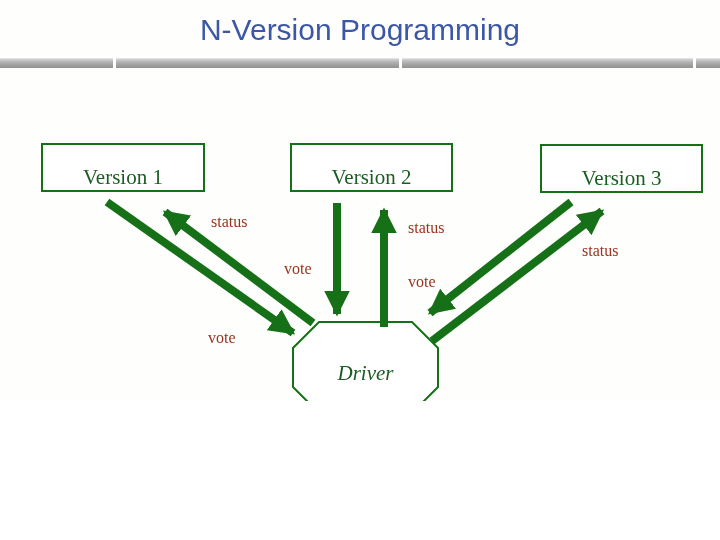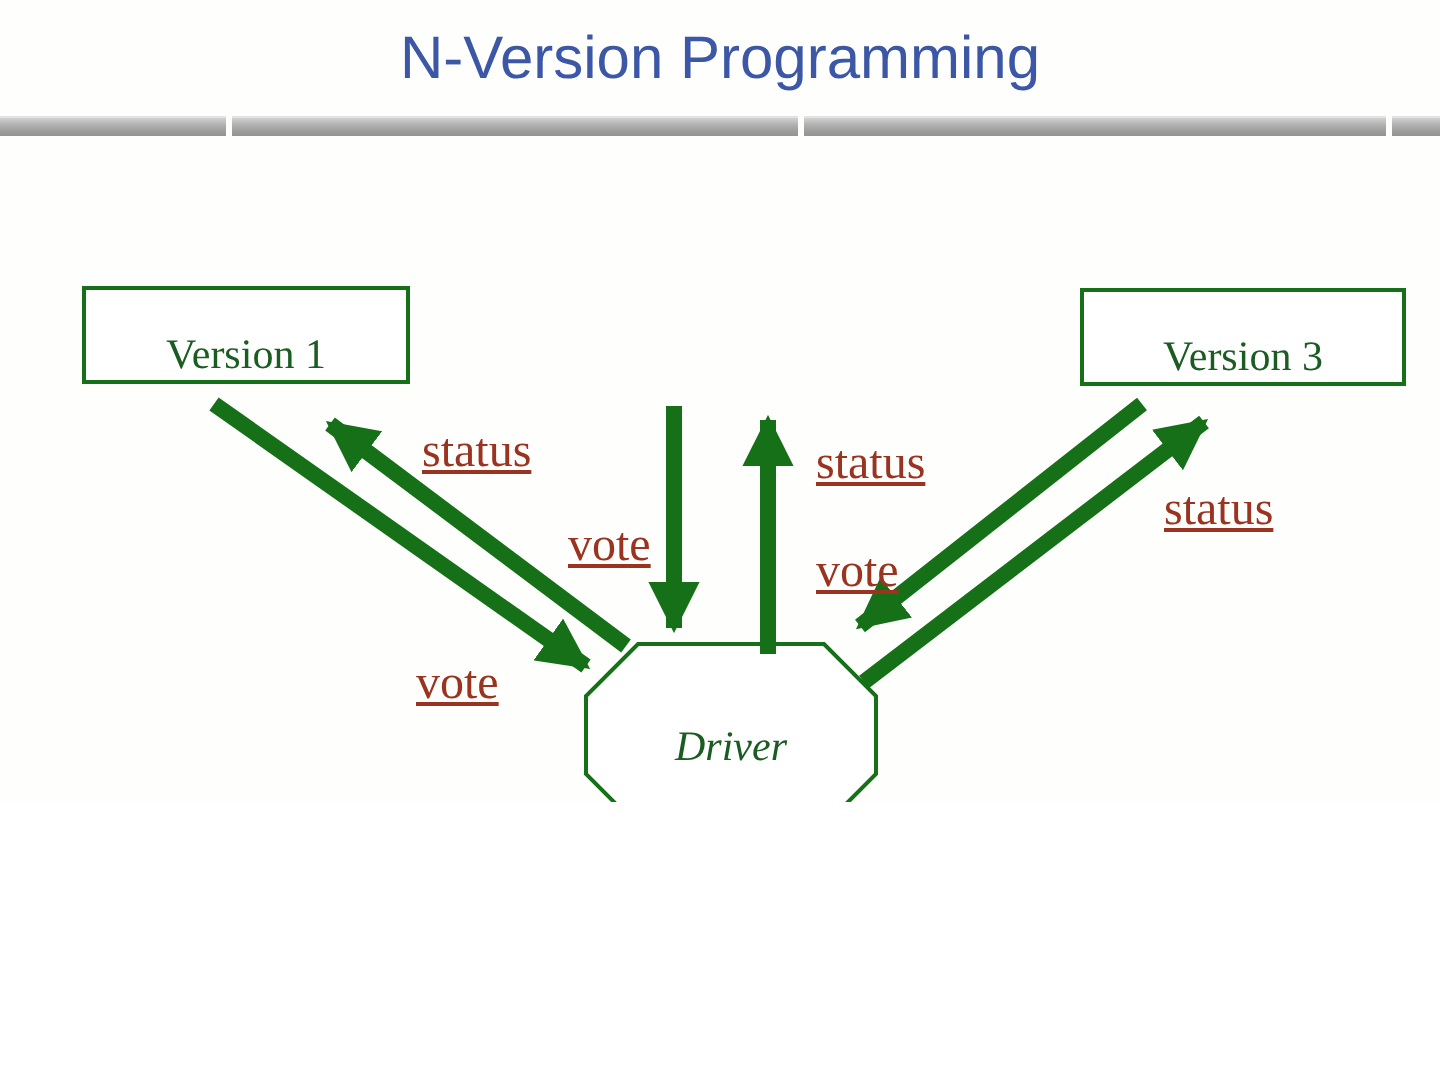--- a/index.html
+++ b/index.html
@@ -35,21 +35,21 @@
   .v2{left:290px;top:143px;width:163px;}
   .v3{left:540px;top:144px;width:163px;}
   
   .arrows{position:absolute;left:0;top:0;width:720px;height:540px;}
   
   .driver-label{
     position:absolute;left:293px;top:361px;width:145px;text-align:center;
     font-size:21px;color:#1a5c22;font-style:italic;
   }
   
-  .flabel{position:absolute;font-size:24px;color:#9a331f;line-height:1;text-decoration:underline;}
+  .flabel{position:absolute;font-size:16px;color:#9a331f;line-height:1;}
   .fl-status-left{left:211px;top:214px;}
   .fl-vote-midleft{left:284px;top:261px;}
   .fl-vote-bottomleft{left:208px;top:330px;}
   .fl-status-mid{left:408px;top:220px;}
   .fl-vote-mid{left:408px;top:274px;}
   .fl-status-right{left:582px;top:243px;}
 </style>
 </head>
 <body>
 
@@ -79,20 +79,23 @@
     <line x1="337" y1="203" x2="337" y2="314" stroke="#157017" stroke-width="8" marker-end="url(#ah)"></line>
     <line x1="384" y1="327" x2="384" y2="210" stroke="#157017" stroke-width="8" marker-end="url(#ah)"></line>
 
     <line x1="571" y1="202" x2="430" y2="313" stroke="#157017" stroke-width="8" marker-end="url(#ah)"></line>
     <line x1="432" y1="341" x2="602" y2="211" stroke="#157017" stroke-width="8" marker-end="url(#ah)"></line>
   </svg>
 
   <div class="vbox v1">
     <span>Version 1</span>
   </div>
+  <div class="vbox v2">
+    <span>Version 2</span>
+  </div>
   <div class="vbox v3">
     <span>Version 3</span>
   </div>
 
   <div class="driver-label">Driver</div>
 
   <div class="flabel fl-status-left">status</div>
   <div class="flabel fl-vote-midleft">vote</div>
   <div class="flabel fl-vote-bottomleft">vote</div>
   <div class="flabel fl-status-mid">status</div>

